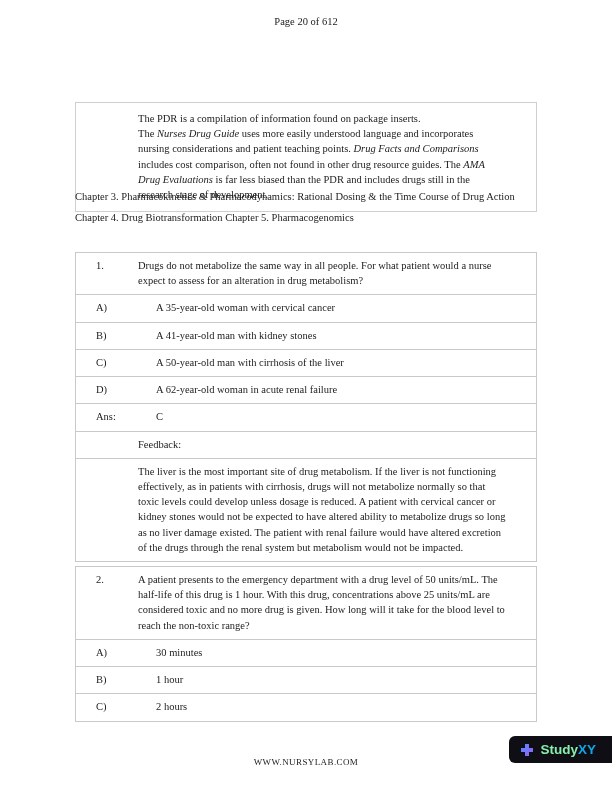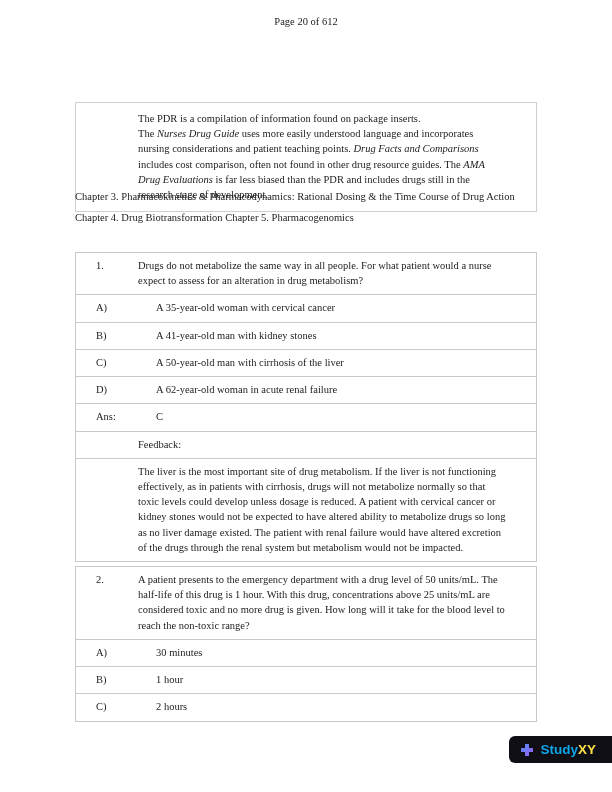--- a/index.html
+++ b/index.html
@@ -63,22 +63,22 @@
     background: #0e0e14;
     border-radius: 6px 0 0 6px;
     display: flex;
     align-items: center;
     padding: 0 16px 0 11px;
     font-family: "Liberation Sans", sans-serif;
     font-weight: bold;
     font-size: 13.5px;
   }
   .brand-badge .plus-icon { display: flex; align-items: center; margin-right: 6px; }
-  .brand-badge .study { color: #0ea5e9; }
-  .brand-badge .xy { color: #fde047; }
+  .brand-badge .study { color: #86efac; }
+  .brand-badge .xy { color: #0ea5e9; }
   .site-footer {
     position: absolute;
     top: 757px; left: 0; width: 100%;
     text-align: center;
     font-size: 9px;
     letter-spacing: 0.4px;
   }
 </style>
 </head>
 <body>
@@ -157,14 +157,15 @@
             <stop offset="1" stop-color="#9b5cf6"></stop>
           </linearGradient>
         </defs>
         <path d="M5 1h4v4h4v4H9v4H5V9H1V5h4z" fill="url(#plusGrad)"></path>
       </svg>
     </span>
     <span class="study">Study</span>
       <span class="xy">XY</span>
   </div>
 
+  <div class="site-footer">WWW.NURSYLAB.COM</div>
 
 </div>
 
 </body></html>

